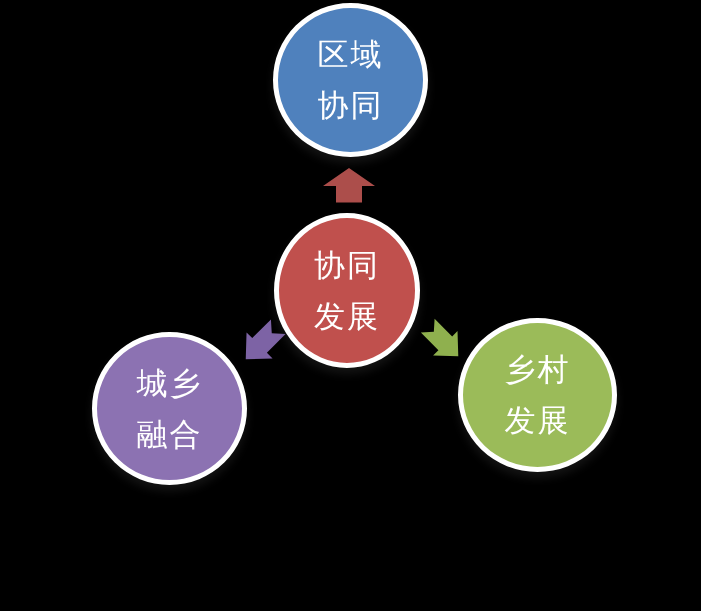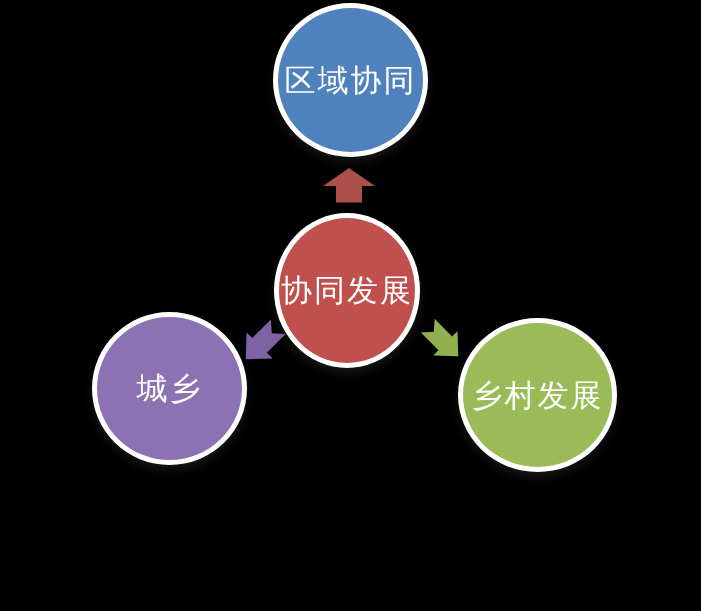--- a/index.html
+++ b/index.html
@@ -22,36 +22,36 @@
     width: 701px;
     height: 611px;
     z-index: 1;
   }
   .node {
     position: absolute;
     box-sizing: border-box;
     border: 5px solid #fff;
     border-radius: 50%;
     display: flex;
-    flex-direction: row;
+    flex-direction: column;
     align-items: center;
     justify-content: center;
     z-index: 2;
     color: #fff;
     font-size: 31px;
     font-weight: 300;
     line-height: 51px;
     letter-spacing: 2px;
     text-align: center;
     box-shadow: 0 6px 10px rgba(110,110,110,0.18);
   }
   .node span { display: block; }
   .node-top    { left: 273px; top: 3px;   width: 155px; height: 154px; }
   .node-center { left: 274px; top: 213px; width: 146px; height: 155px; }
-  .node-left   { left: 92px;  top: 312px; width: 155px; height: 153px; }
+  .node-left   { left: 92px;  top: 332px; width: 155px; height: 153px; }
   .node-right  { left: 458px; top: 318px; width: 159px; height: 154px; }
 </style>
 </head>
 <body>
 
 <div class="stage">
 
   <svg class="arrows-layer" viewBox="0 0 701 611" xmlns="http://www.w3.org/2000/svg">
 
     <polygon points="349,168 323,186 336,186 336,202.5 362,202.5 362,186 375,186" fill="#AC4E4B"></polygon>
@@ -66,20 +66,21 @@
     <span>协同</span>
   </div>
 
   <div class="node node-center" style="background-color: rgb(192, 80, 77);">
     <span>协同</span>
     <span>发展</span>
   </div>
 
   <div class="node node-left" style="background-color: rgb(140, 114, 178);">
     <span>城乡</span>
+    <span>融合</span>
   </div>
 
   <div class="node node-right" style="background-color: rgb(155, 187, 89); align-items: center;">
     <span>乡村</span>
     <span>发展</span>
   </div>
 
 </div>
 
 </body></html>

